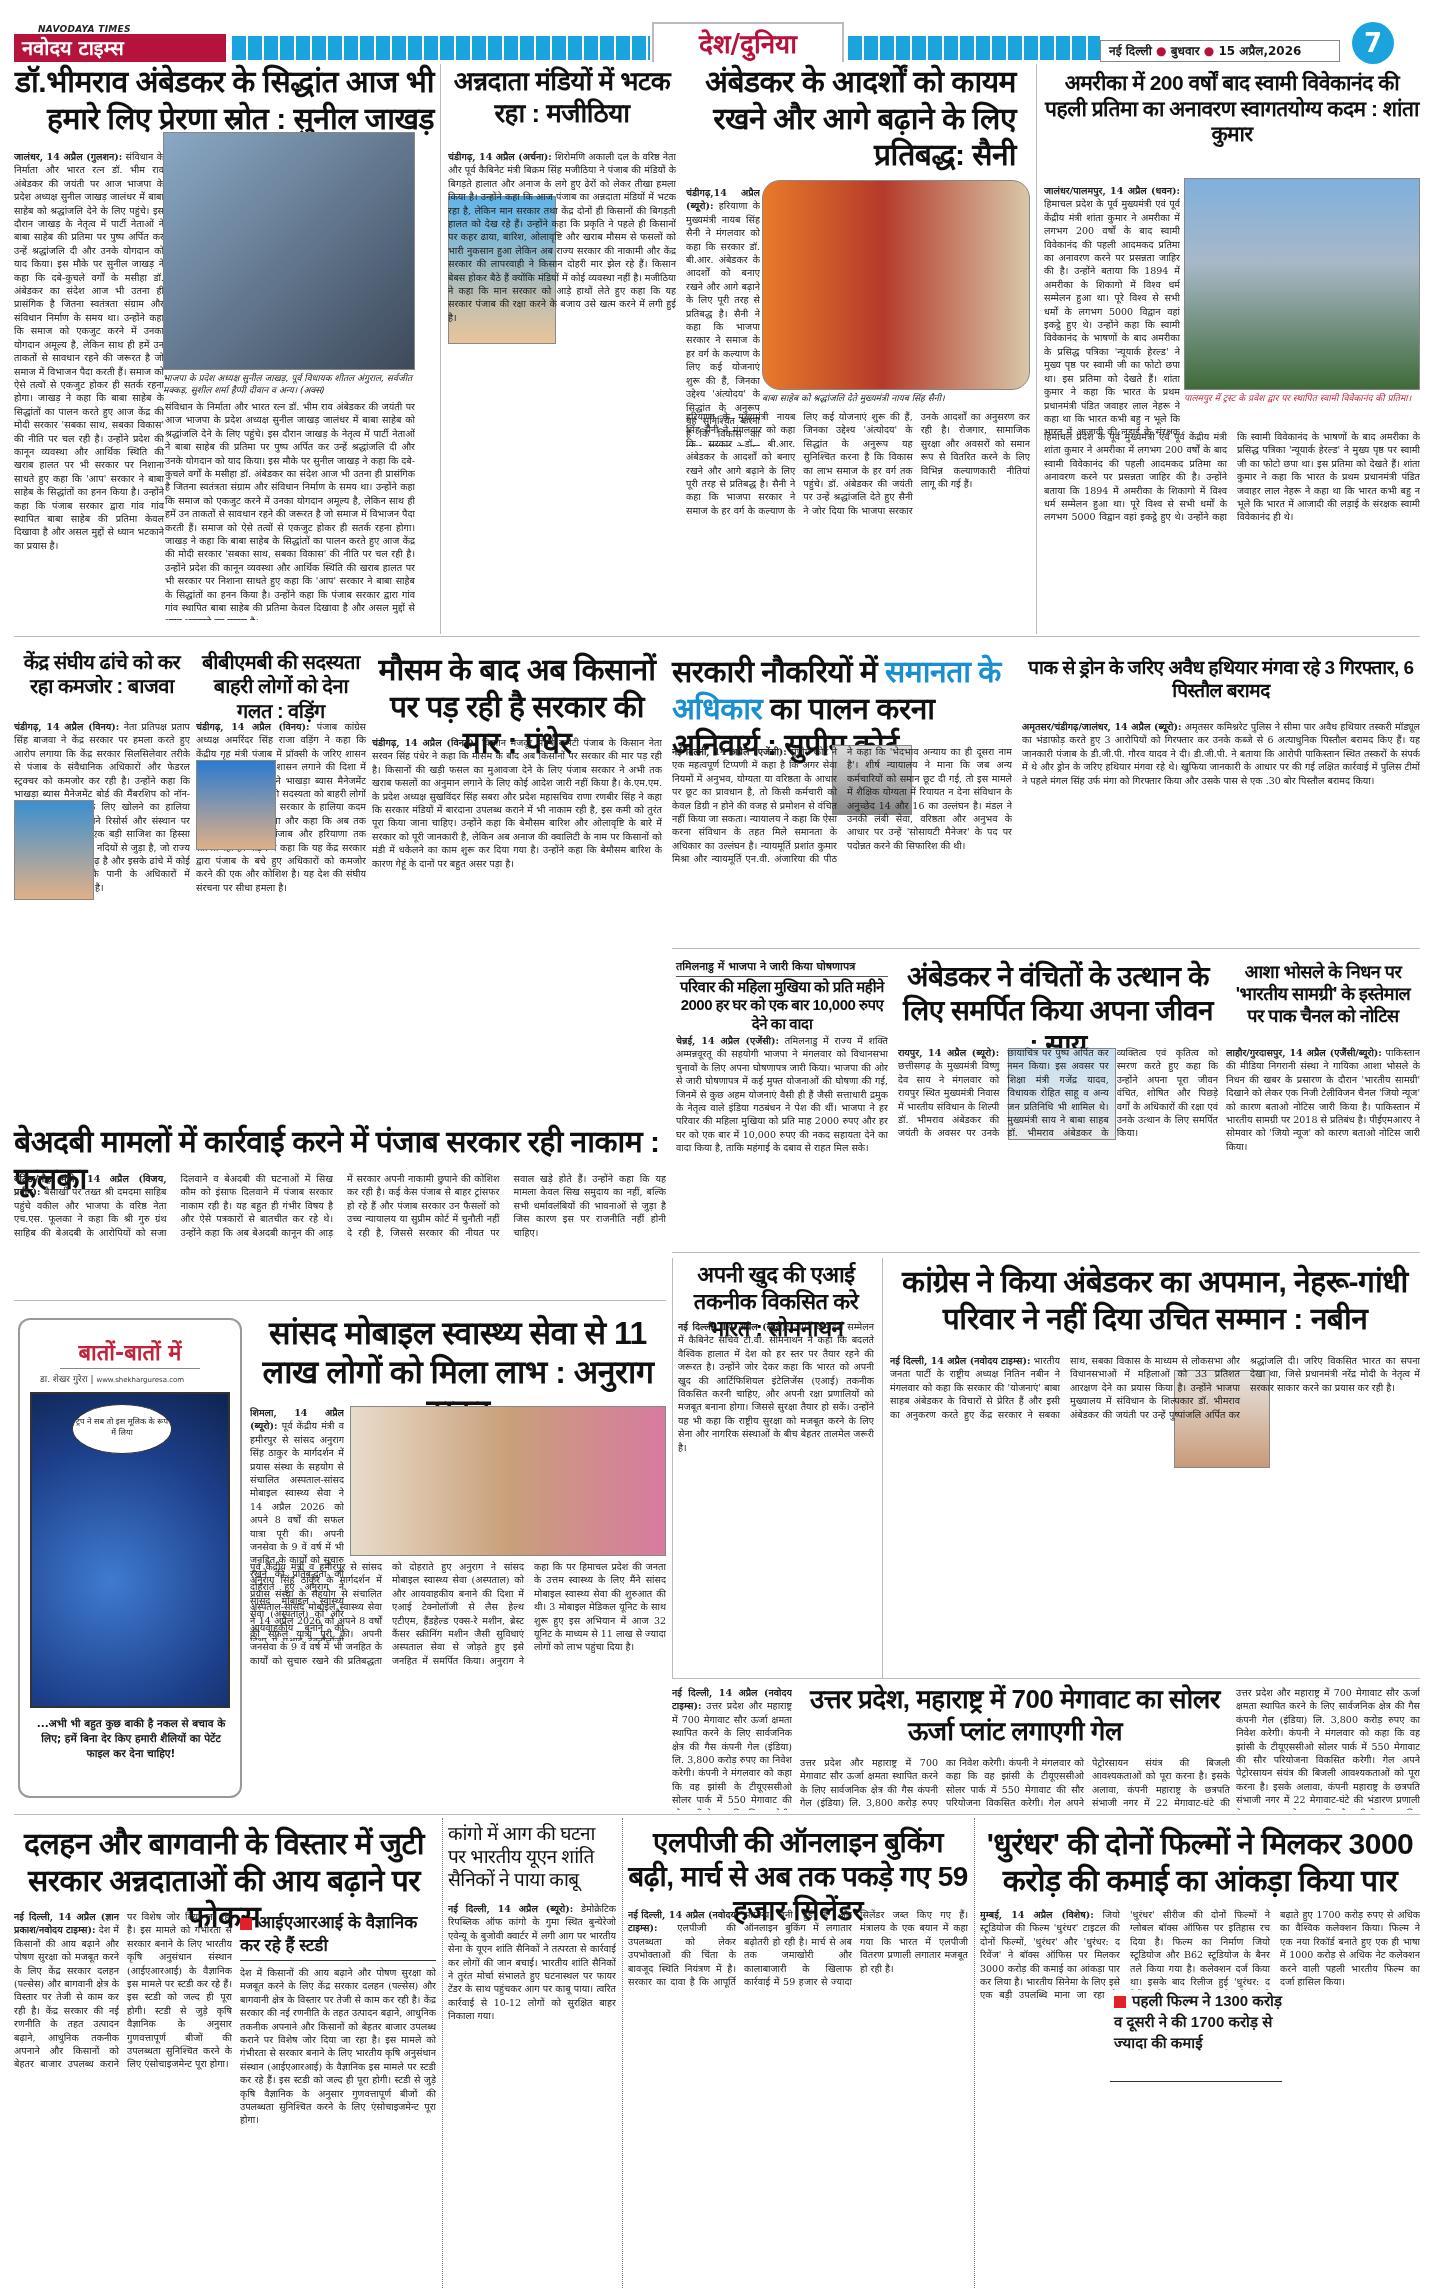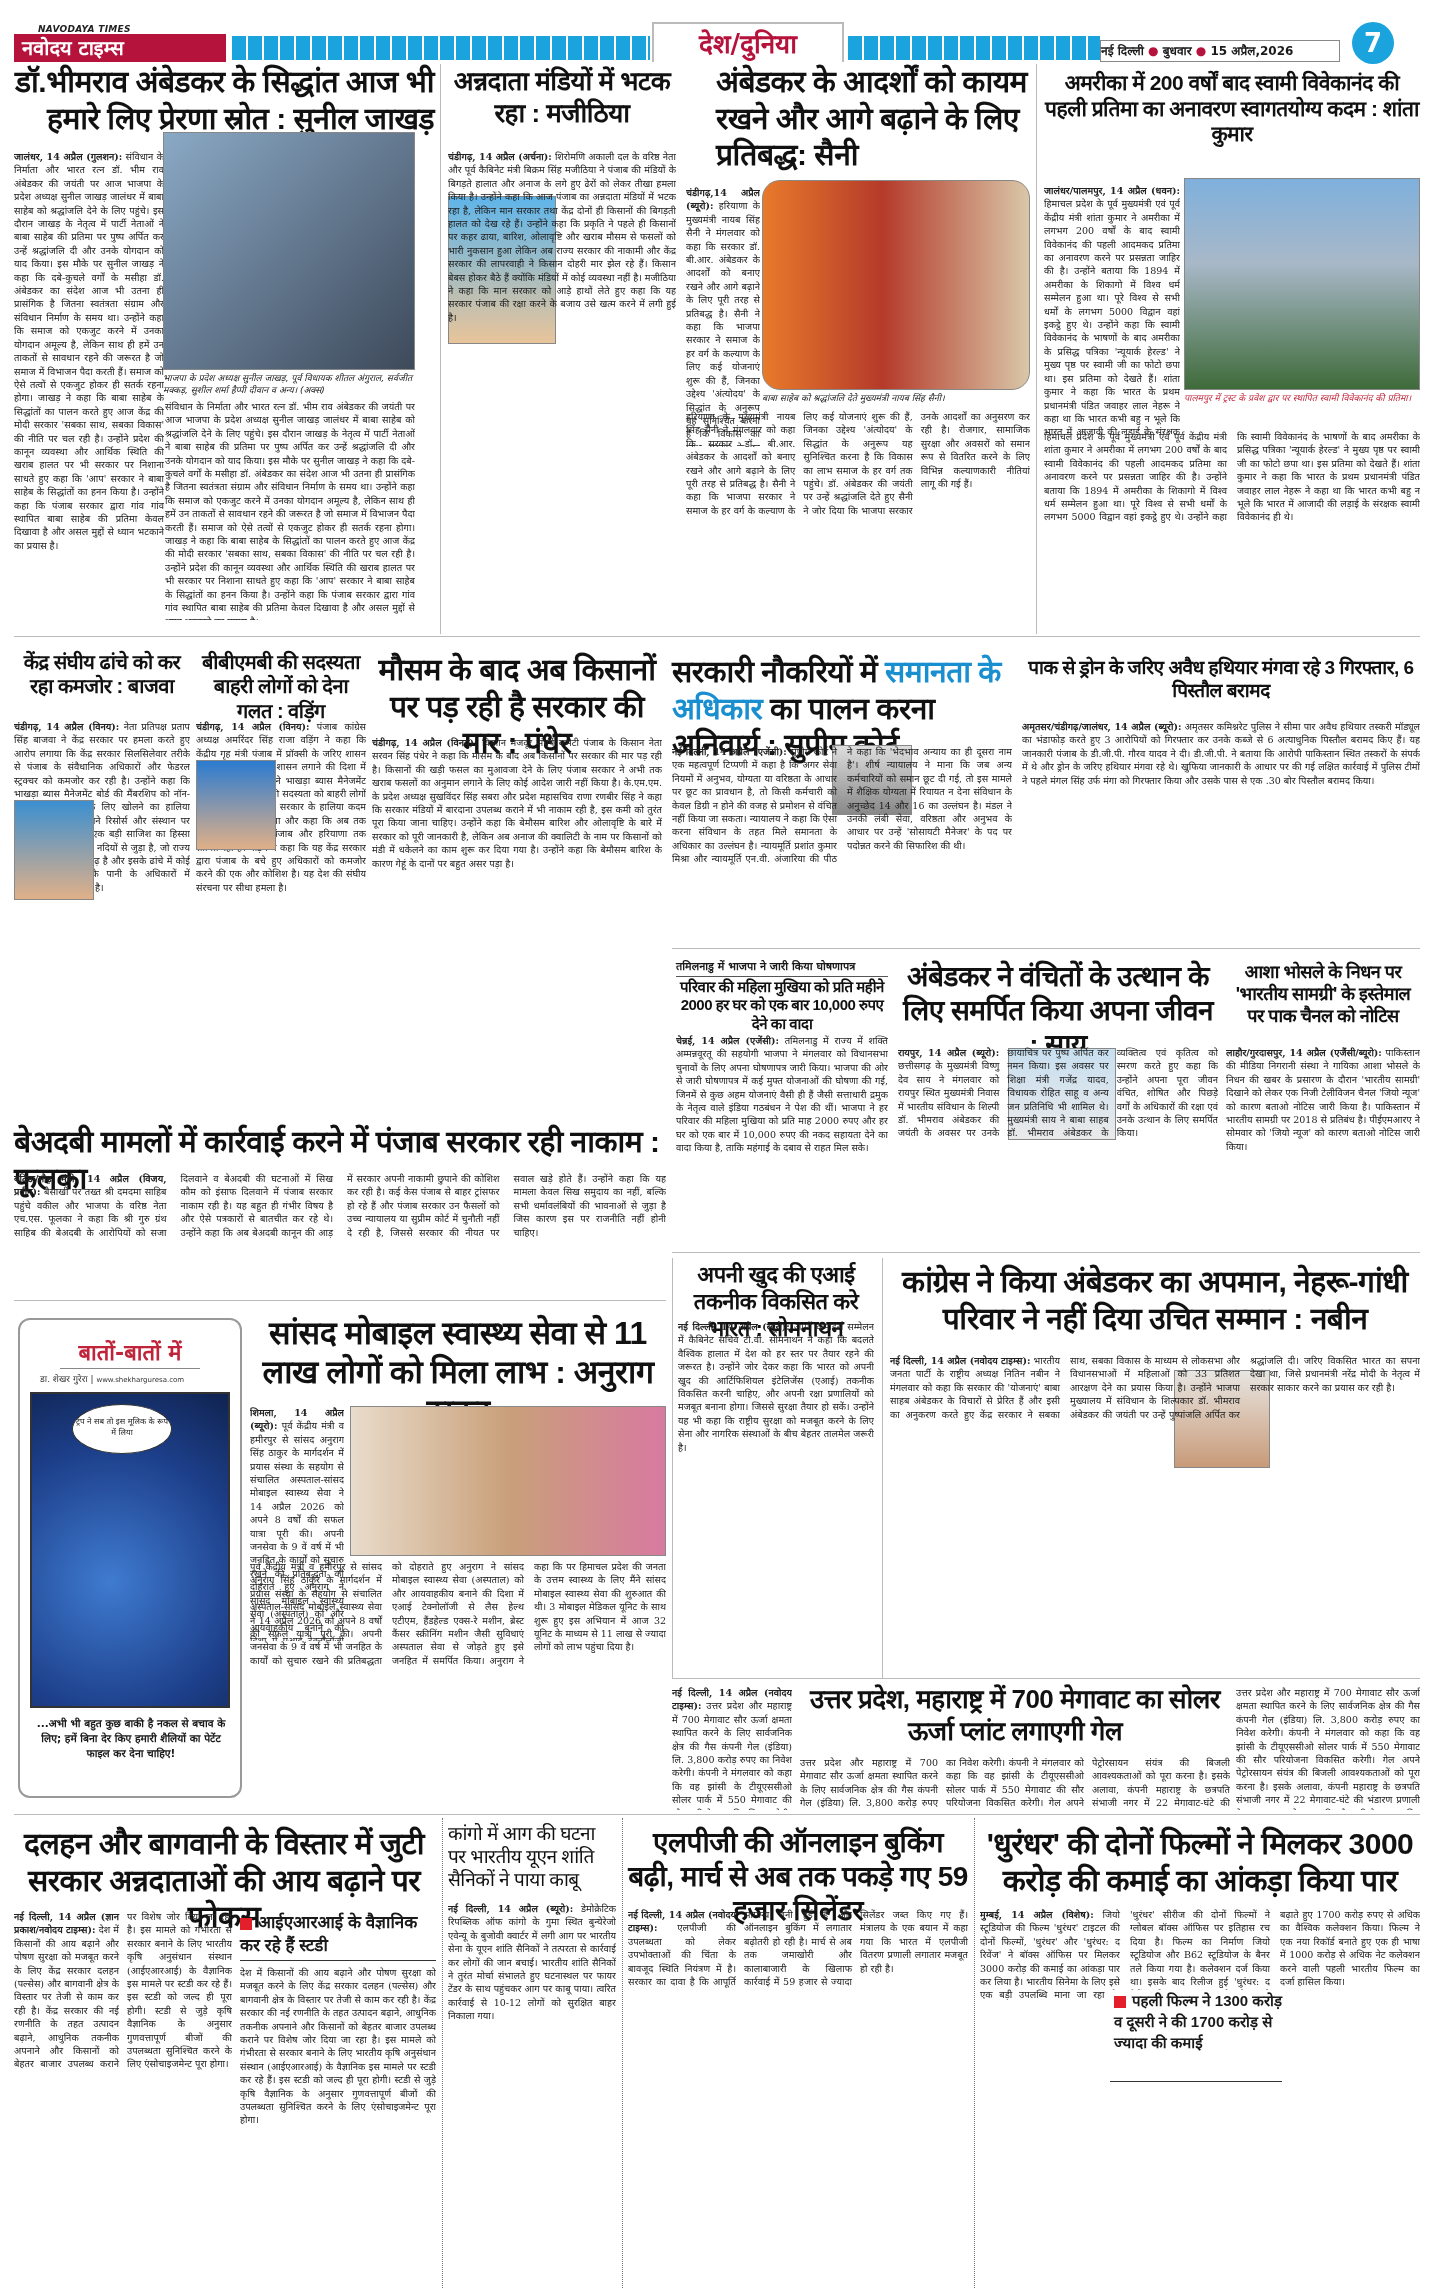--- a/index.html
+++ b/index.html
@@ -3,21 +3,21 @@
 <meta charset="utf-8">
 <style>
 *{box-sizing:border-box;margin:0;padding:0}
 body{width:1429px;height:2295px;background:#fff;font-family:"DejaVu Sans",sans-serif;color:#1a1a1a;position:relative;overflow:hidden}
 .abs{position:absolute}
 .masthead{left:0;top:0;width:1429px;height:60px}
 .brand-small{left:38px;top:24px;font-size:9px;font-style:italic;font-weight:bold;color:#222;letter-spacing:.3px}
 .brand-box{left:14px;top:34px;width:212px;height:28px;background:#b5123c;color:#fff;font-weight:bold;font-size:20px;padding-left:8px;line-height:28px;overflow:hidden}
 .stripe{top:36px;height:24px;background:repeating-linear-gradient(90deg,#1aa3dd 0 14px,#fff 14px 16px)}
 .section-tab{left:652px;top:22px;width:192px;height:40px;background:#fff;border:2px solid #bbb;border-bottom:none;text-align:center;font-weight:bold;font-size:26px;color:#b5123c;line-height:40px}
-.datebox{left:1100px;top:40px;width:240px;height:22px;border:1px solid #888;background:#fff;font-size:12px;font-weight:bold;line-height:20px;}
+.datebox{left:1100px;top:40px;width:240px;height:22px;border:1px solid #888;background:#fff;font-size:12px;font-weight:bold;line-height:20px;padding-left:8px}
 .datebox .dot{color:#b5123c}
 .pagenum{left:1352px;top:22px;width:42px;height:42px;border-radius:50%;background:#1aa3dd;color:#fff;font-weight:bold;font-size:26px;text-align:center;line-height:42px}
 .hl{font-family:"Liberation Sans",sans-serif;font-weight:bold;color:#111;line-height:1.22;letter-spacing:-.5px}
 .body{font-family:"DejaVu Serif",serif;font-size:9.5px;line-height:13.4px;color:#222;text-align:justify;overflow:hidden}
 .photo{background:linear-gradient(135deg,#8aa9c5,#5c6f85 60%,#3d4a5a);border:1px solid #888}
 .caption{font-size:9px;font-style:italic;font-family:"DejaVu Sans",sans-serif;line-height:12px}
 .rule{background:#bbb}
 .vrule{width:1px;background:#bbb}
 .dotted{border-left:1px dotted #777;width:1px}
 .blue{color:#1a8fd0}
@@ -45,21 +45,21 @@
 <div class="abs photo" style="left:163px;top:132px;width:252px;height:238px"></div>
 <div class="abs caption" style="left:163px;top:372px;width:252px">भाजपा के प्रदेश अध्यक्ष सुनील जाखड़, पूर्व विधायक शीतल अंगुराल, सर्वजीत मक्कड़, सुशील शर्मा हैप्पी दीवान व अन्य। (अक्स)</div>
 <div class="abs body" style="left:165px;top:400px;width:250px;height:220px"><span>संविधान के निर्माता और भारत रत्न डॉ. भीम राव अंबेडकर की जयंती पर आज भाजपा के प्रदेश अध्यक्ष सुनील जाखड़ जालंधर में बाबा साहेब को श्रद्धांजलि देने के लिए पहुंचे। इस दौरान जाखड़ के नेतृत्व में पार्टी नेताओं ने बाबा साहेब की प्रतिमा पर पुष्प अर्पित कर उन्हें श्रद्धांजलि दी और उनके योगदान को याद किया। इस मौके पर सुनील जाखड़ ने कहा कि दबे-कुचले वर्गों के मसीहा डॉ. अंबेडकर का संदेश आज भी उतना ही प्रासंगिक है जितना स्वतंत्रता संग्राम और संविधान निर्माण के समय था। उन्होंने कहा कि समाज को एकजुट करने में उनका योगदान अमूल्य है, लेकिन साथ ही हमें उन ताकतों से सावधान रहने की जरूरत है जो समाज में विभाजन पैदा करती हैं। समाज को ऐसे तत्वों से एकजुट होकर ही सतर्क रहना होगा। जाखड़ ने कहा कि बाबा साहेब के सिद्धांतों का पालन करते हुए आज केंद्र की मोदी सरकार 'सबका साथ, सबका विकास' की नीति पर चल रही है। उन्होंने प्रदेश की कानून व्यवस्था और आर्थिक स्थिति की खराब हालत पर भी सरकार पर निशाना साधते हुए कहा कि 'आप' सरकार ने बाबा साहेब के सिद्धांतों का हनन किया है। उन्होंने कहा कि पंजाब सरकार द्वारा गांव गांव स्थापित बाबा साहेब की प्रतिमा केवल दिखावा है और असल मुद्दों से ध्यान भटकाने का प्रयास है।</span></div>
 
 <div class="abs vrule" style="left:440px;top:64px;height:570px"></div>
 
 <div class="abs hl" style="left:448px;top:66px;width:228px;font-size:26px;text-align:center">अन्नदाता मंडियों में भटक रहा : मजीठिया</div>
 <div class="abs photo" style="left:448px;top:196px;width:108px;height:148px;background:linear-gradient(#5fb5ea,#e8c49a)"></div>
 <div class="abs body" style="left:448px;top:150px;width:228px;height:480px"><b>चंडीगढ़, 14 अप्रैल (अर्चना):</b> <span>शिरोमणि अकाली दल के वरिष्ठ नेता और पूर्व कैबिनेट मंत्री बिक्रम सिंह मजीठिया ने पंजाब की मंडियों के बिगड़ते हालात और अनाज के लगे हुए ढेरों को लेकर तीखा हमला किया है। उन्होंने कहा कि आज पंजाब का अन्नदाता मंडियों में भटक रहा है, लेकिन मान सरकार तथा केंद्र दोनों ही किसानों की बिगड़ती हालत को देख रहे हैं। उन्होंने कहा कि प्रकृति ने पहले ही किसानों पर कहर ढाया, बारिश, ओलावृष्टि और खराब मौसम से फसलों को भारी नुकसान हुआ लेकिन अब राज्य सरकार की नाकामी और केंद्र सरकार की लापरवाही ने किसान दोहरी मार झेल रहे हैं। किसान बेबस होकर बैठे हैं क्योंकि मंडियों में कोई व्यवस्था नहीं है। मजीठिया ने कहा कि मान सरकार को आड़े हाथों लेते हुए कहा कि यह सरकार पंजाब की रक्षा करने के बजाय उसे खत्म करने में लगी हुई है।</span></div>
 
-<div class="abs hl" style="left:716px;top:64px;width:344px;font-size:30px;text-align:left">अंबेडकर के आदर्शों को कायम रखने और आगे बढ़ाने के लिए प्रतिबद्ध: सैनी</div>
+<div class="abs hl" style="left:672px;top:64px;width:344px;font-size:30px;text-align:right">अंबेडकर के आदर्शों को कायम रखने और आगे बढ़ाने के लिए प्रतिबद्ध: सैनी</div>
 <div class="abs body" style="left:686px;top:186px;width:74px;height:260px"><b>चंडीगढ़,14 अप्रैल (ब्यूरो):</b> <span>हरियाणा के मुख्यमंत्री नायब सिंह सैनी ने मंगलवार को कहा कि सरकार डॉ. बी.आर. अंबेडकर के आदर्शों को बनाए रखने और आगे बढ़ाने के लिए पूरी तरह से प्रतिबद्ध है। सैनी ने कहा कि भाजपा सरकार ने समाज के हर वर्ग के कल्याण के लिए कई योजनाएं शुरू की हैं, जिनका उद्देश्य 'अंत्योदय' के सिद्धांत के अनुरूप यह सुनिश्चित करना है कि विकास का लाभ समाज के हर वर्ग तक पहुंचे। डॉ. अंबेडकर की जयंती पर उन्हें श्रद्धांजलि देते हुए सैनी ने जोर दिया कि भाजपा सरकार उनके आदर्शों का अनुसरण कर रही है। रोजगार, सामाजिक सुरक्षा और अवसरों को समान रूप से वितरित करने के लिए विभिन्न कल्याणकारी नीतियां लागू की गई हैं।</span></div>
 <div class="abs photo" style="left:762px;top:180px;width:268px;height:210px;background:linear-gradient(90deg,#e87a2a,#b53a2a 45%,#d9c7a8);border-radius:18px"></div>
 <div class="abs caption" style="left:762px;top:392px;width:268px">बाबा साहेब को श्रद्धांजलि देते मुख्यमंत्री नायब सिंह सैनी।</div>
 <div class="abs body" style="left:686px;top:410px;width:344px;height:222px;column-count:3;column-gap:8px"><span>हरियाणा के मुख्यमंत्री नायब सिंह सैनी ने मंगलवार को कहा कि सरकार डॉ. बी.आर. अंबेडकर के आदर्शों को बनाए रखने और आगे बढ़ाने के लिए पूरी तरह से प्रतिबद्ध है। सैनी ने कहा कि भाजपा सरकार ने समाज के हर वर्ग के कल्याण के लिए कई योजनाएं शुरू की हैं, जिनका उद्देश्य 'अंत्योदय' के सिद्धांत के अनुरूप यह सुनिश्चित करना है कि विकास का लाभ समाज के हर वर्ग तक पहुंचे। डॉ. अंबेडकर की जयंती पर उन्हें श्रद्धांजलि देते हुए सैनी ने जोर दिया कि भाजपा सरकार उनके आदर्शों का अनुसरण कर रही है। रोजगार, सामाजिक सुरक्षा और अवसरों को समान रूप से वितरित करने के लिए विभिन्न कल्याणकारी नीतियां लागू की गई हैं।</span></div>
 
 <div class="abs vrule" style="left:1036px;top:64px;height:570px"></div>
 
 <div class="abs hl" style="left:1044px;top:70px;width:376px;font-size:21px;text-align:center">अमरीका में 200 वर्षों बाद स्वामी विवेकानंद की पहली प्रतिमा का अनावरण स्वागतयोग्य कदम : शांता कुमार</div>
 <div class="abs body" style="left:1044px;top:184px;width:136px;height:250px"><b>जालंधर/पालमपुर, 14 अप्रैल (धवन):</b> <span>हिमाचल प्रदेश के पूर्व मुख्यमंत्री एवं पूर्व केंद्रीय मंत्री शांता कुमार ने अमरीका में लगभग 200 वर्षों के बाद स्वामी विवेकानंद की पहली आदमकद प्रतिमा का अनावरण करने पर प्रसन्नता जाहिर की है। उन्होंने बताया कि 1894 में अमरीका के शिकागो में विश्व धर्म सम्मेलन हुआ था। पूरे विश्व से सभी धर्मों के लगभग 5000 विद्वान वहां इकट्ठे हुए थे। उन्होंने कहा कि स्वामी विवेकानंद के भाषणों के बाद अमरीका के प्रसिद्ध पत्रिका 'न्यूयार्क हेरल्ड' ने मुख्य पृष्ठ पर स्वामी जी का फोटो छपा था। इस प्रतिमा को देखते हैं। शांता कुमार ने कहा कि भारत के प्रथम प्रधानमंत्री पंडित जवाहर लाल नेहरू ने कहा था कि भारत कभी बहु न भूले कि भारत में आजादी की लड़ाई के संरक्षक स्वामी विवेकानंद ही थे।</span></div>
 <div class="abs photo" style="left:1184px;top:178px;width:236px;height:212px;background:linear-gradient(#7fb0dc,#a8b8c8 40%,#3f6b3a)"></div>

